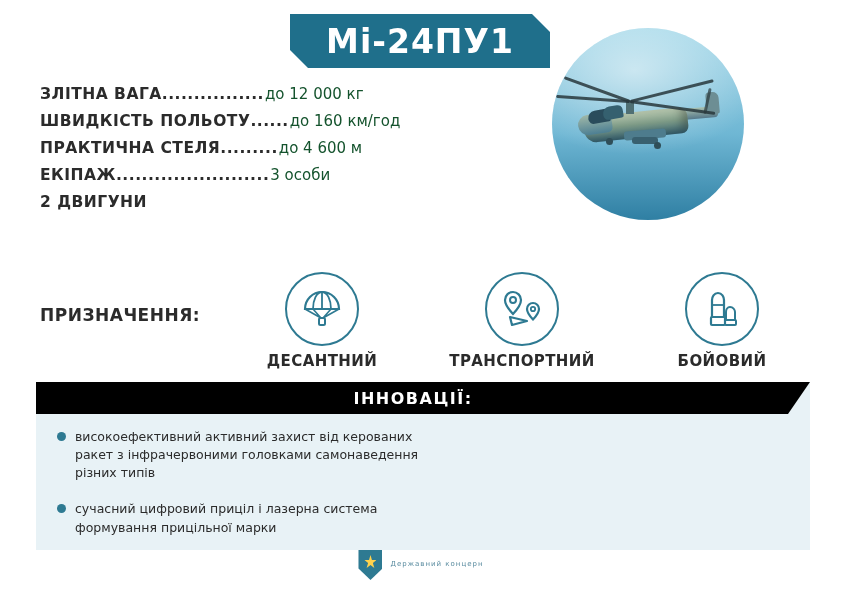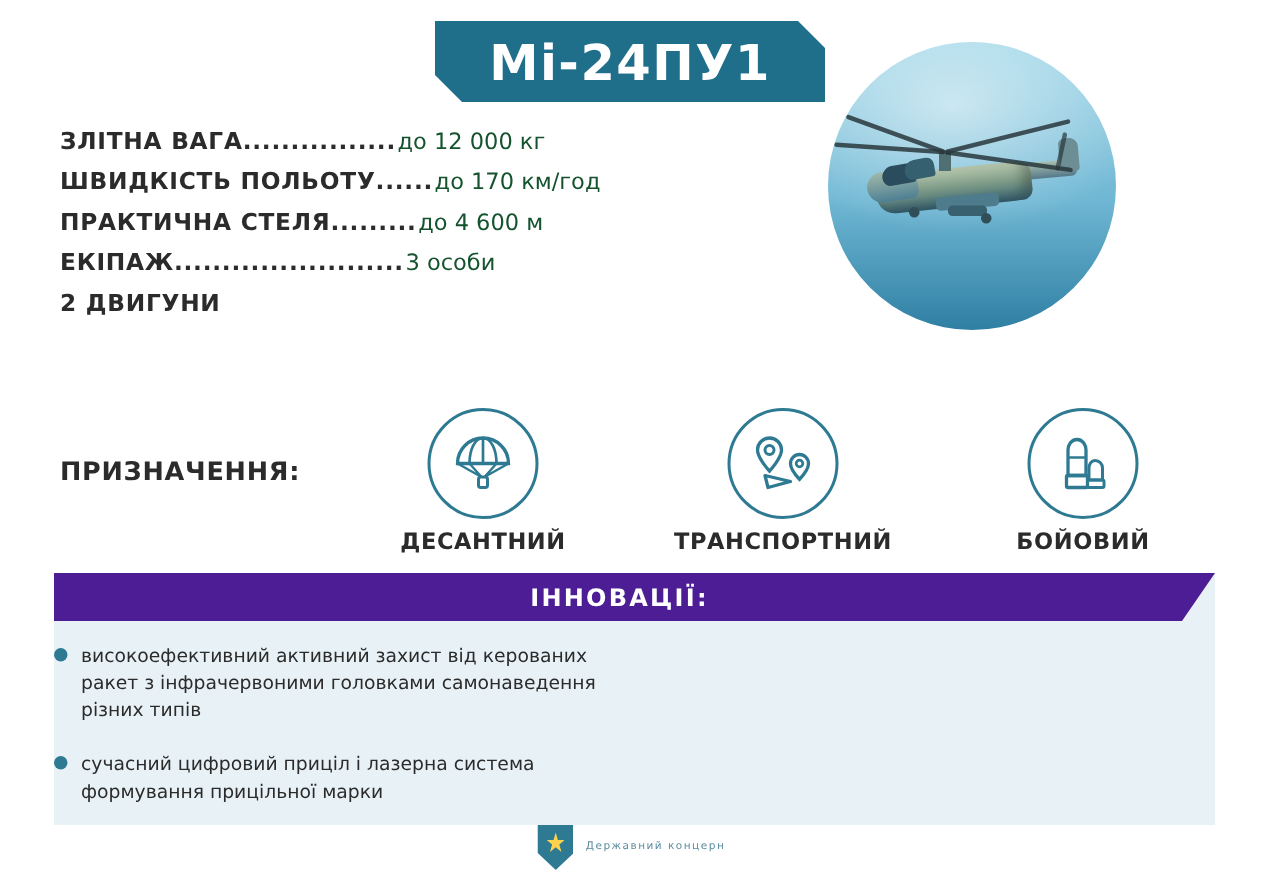--- a/index.html
+++ b/index.html
@@ -276,41 +276,41 @@
     width: 774px;
     height: 168px;
     background: #e8f2f6;
   }
   .innov-header {
     position: absolute;
     top: 382px;
     left: 36px;
     width: 774px;
     height: 32px;
-    background: #4c1d95;
+    background: #000000;
     clip-path: polygon(0 0, 774px 0, 752px 32px, 0 32px);
     display: flex;
     align-items: center;
     justify-content: center;
   }
   .innov-header-text {
     color: #ffffff;
     font-size: 16px;
     font-weight: bold;
     letter-spacing: 1.5px;
     margin-left: -20px;
   }
   .innov-cols {
     position: absolute;
     top: 428px;
     left: 36px;
     width: 774px;
     display: flex;
     gap: 16px;
-    padding: 0 0;
+    padding: 0 21px;
     box-sizing: border-box;
   }
   .innov-col {
     width: 50%;
   }
   .innov-item {
     display: flex;
     align-items: flex-start;
     margin-bottom: 18px;
   }
@@ -388,21 +388,21 @@
 
   <div class="specs">
     <div class="spec-row">
       <span class="spec-label">ЗЛІТНА ВАГА</span>
       <span class="spec-dots">................</span>
       <span class="spec-value">до 12 000 кг</span>
     </div>
     <div class="spec-row">
       <span class="spec-label">ШВИДКІСТЬ ПОЛЬОТУ</span>
       <span class="spec-dots">......</span>
-      <span class="spec-value">до 170 км/год</span>
+      <span class="spec-value">до 160 км/год</span>
     </div>
     <div class="spec-row">
       <span class="spec-label">ПРАКТИЧНА СТЕЛЯ</span>
       <span class="spec-dots">.........</span>
       <span class="spec-value">до 4 600 м</span>
     </div>
     <div class="spec-row">
       <span class="spec-label">ЕКІПАЖ</span>
       <span class="spec-dots">........................</span>
       <span class="spec-value">3 особи</span>

